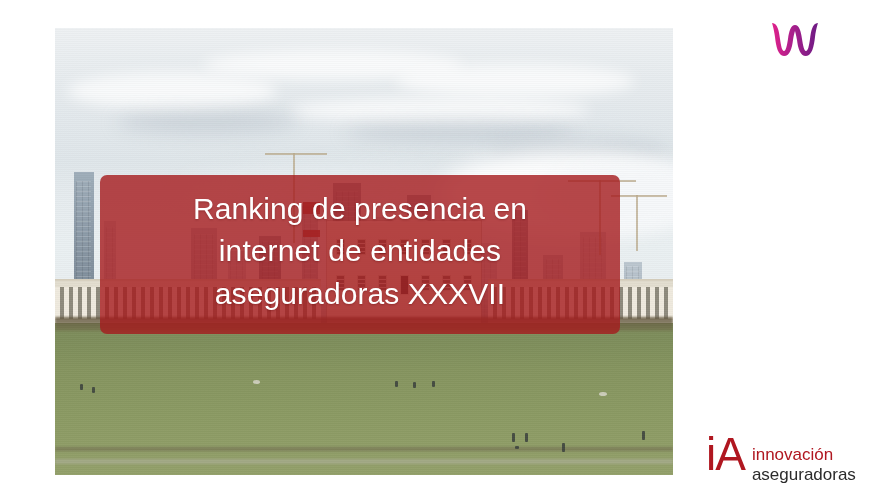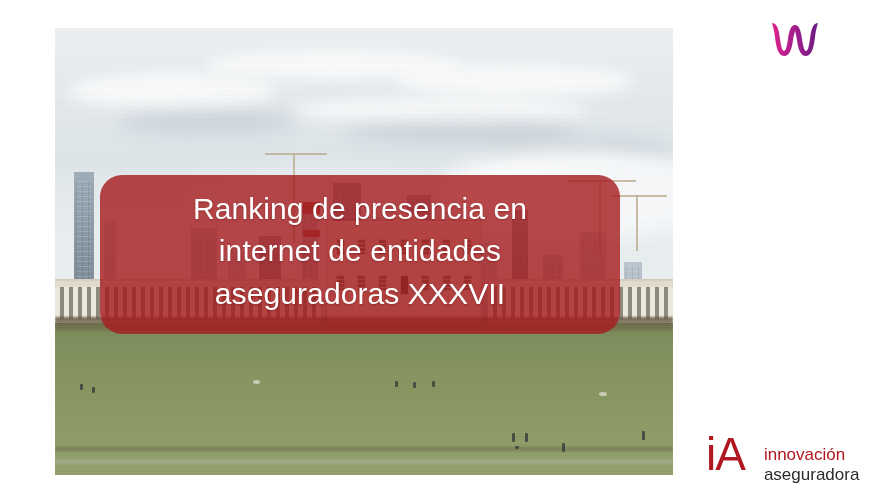--- a/index.html
+++ b/index.html
@@ -251,21 +251,21 @@
   }
 
   
   .title-box {
     position: absolute;
     left: 100px;
     top: 175px;
     width: 520px;
     height: 159px;
     background: rgba(165,26,29,0.80);
-    border-radius: 22px;
+    border-radius: 7px;
     display: flex;
     align-items: center;
     justify-content: center;
     box-sizing: border-box;
     padding: 4px 26px 10px 26px;
   }
   .title-text {
     color: #ffffff;
     font-family: "Liberation Sans", sans-serif;
     font-size: 30px;
@@ -304,21 +304,20 @@
 
   
   .ia-logo {
     position: absolute;
     left: 706px;
     top: 424px;
     width: 170px;
     height: 62px;
     display: flex;
     align-items: center;
-    gap: 12px;
   }
   .ia-logo .ia-mark {
     font-family: "Liberation Sans", sans-serif;
     font-size: 46px;
     font-weight: 400;
     color: #b01720;
     line-height: 1;
     letter-spacing: -1px;
     margin-right: 7px;
     display: inline-block;
@@ -466,17 +465,17 @@
                  C26,11 25,14 24,20 C23,28 21,36 15,36
                  C9,36 7,26 6,17 C5,9 3,3 3,3 Z"></path>
       </g>
     </svg>
   </div>
 
   <div class="ia-logo">
     <span class="ia-mark">iA</span>
     <span class="ia-words">
       <span class="ia-line1">innovación</span>
-      <span class="ia-line2">aseguradora</span>
+      <span class="ia-line2">aseguradoras</span>
     </span>
   </div>
 
 </div>
 
 </body></html>

